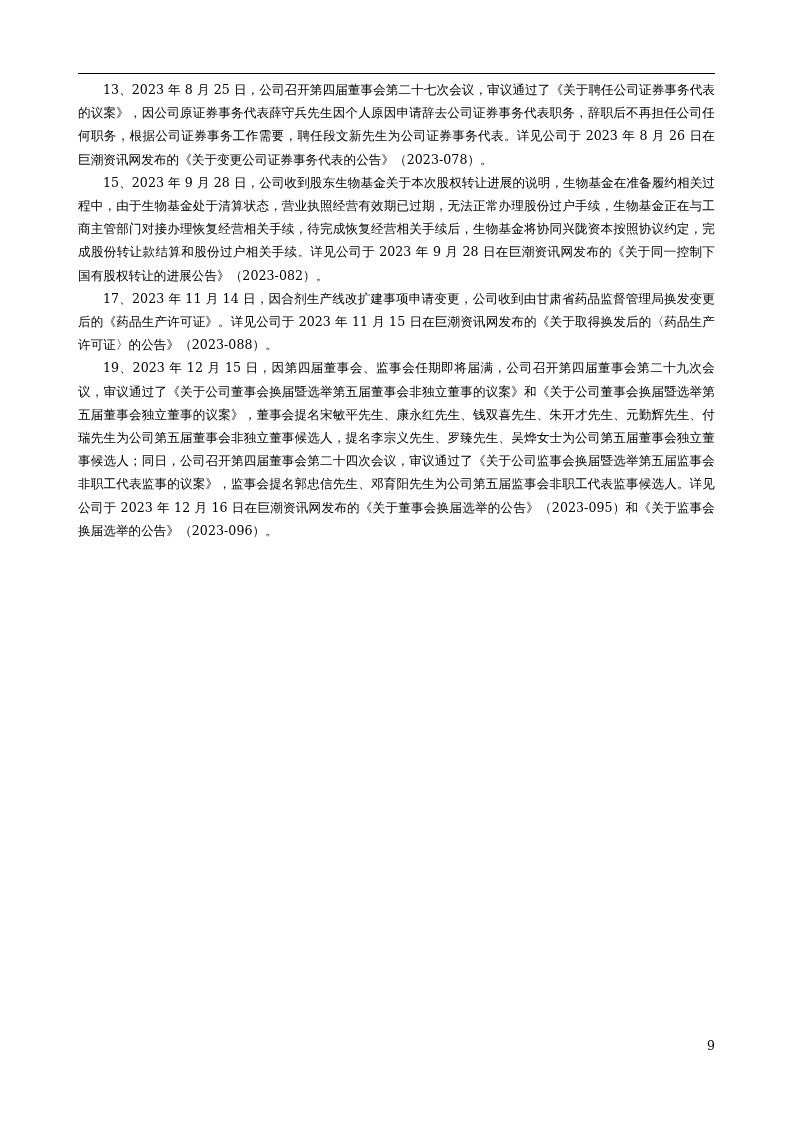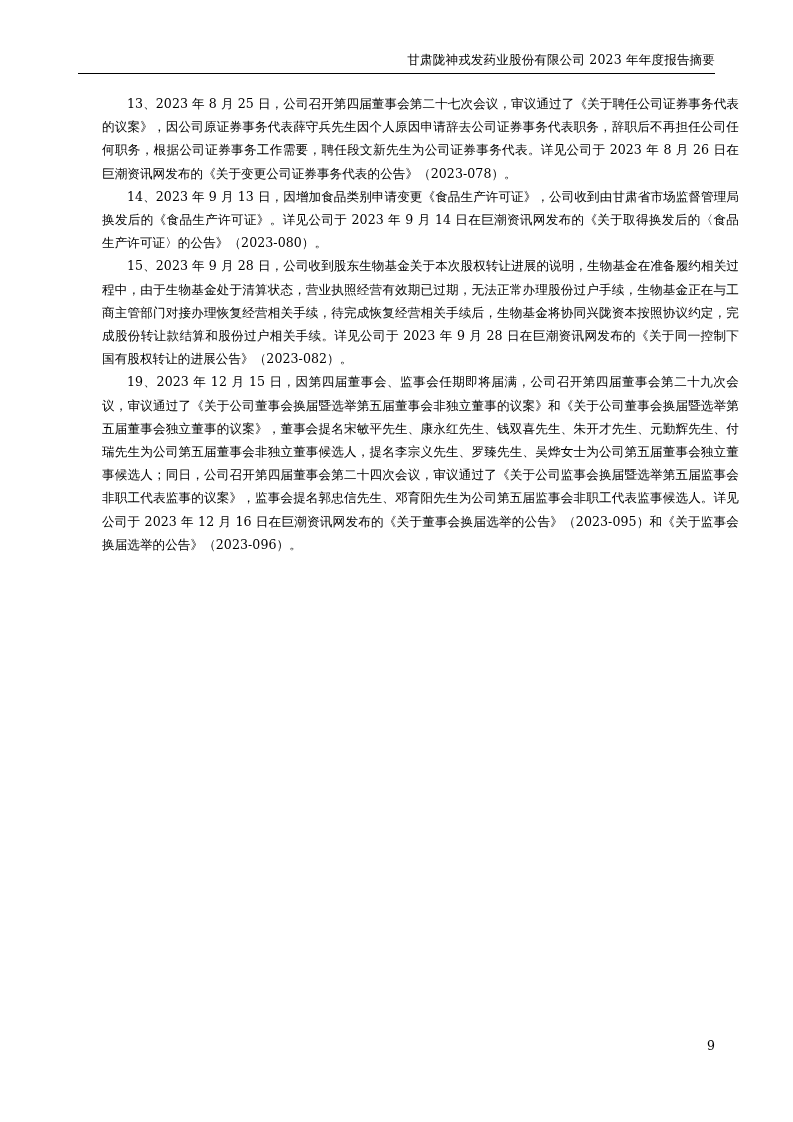--- a/index.html
+++ b/index.html
@@ -34,24 +34,23 @@
   .header-rule {
     position: absolute;
     top: 73px;
     left: 78px;
     width: 637px;
     height: 0;
     border-top: 1px solid #000000;
   }
   .content {
     position: absolute;
-    top: 92px;
+    top: 78px;
     left: 78px;
     width: 637px;
-    margin-left: 24px;
   }
   .para {
     font-size: 12.6px;
     line-height: 23.2px;
     text-align: justify;
     text-justify: inter-ideograph;
     text-indent: 25px;
     margin: 0 0 0 0;
     letter-spacing: 0.05px;
     word-break: break-all;
@@ -64,25 +63,24 @@
     text-align: right;
     font-size: 12.5px;
     color: #000;
   }
 </style>
 </head>
 <body>
 
 <div class="page">
 
-  <div class="header">甘肃陇神戎发药业股份有限公司 2023 年年度报告摘要</div>
   <div class="header-rule"></div>
 
   <div class="content">
     <p class="para">13、2023 年 8 月 25 日，公司召开第四届董事会第二十七次会议，审议通过了《关于聘任公司证券事务代表的议案》，因公司原证券事务代表薛守兵先生因个人原因申请辞去公司证券事务代表职务，辞职后不再担任公司任何职务，根据公司证券事务工作需要，聘任段文新先生为公司证券事务代表。详见公司于 2023 年 8 月 26 日在巨潮资讯网发布的《关于变更公司证券事务代表的公告》（2023-078）。</p>
-    <p class="para">14、2023 年 9 月 13 日，因增加食品类别申请变更《食品生产许可证》，公司收到由甘肃省市场监督管理局换发后的《食品生产许可证》。详见公司于 2023 年 9 月 14 日在巨潮资讯网发布的《关于取得换发后的〈食品生产许可证〉的公告》（2023-080）。</p>
     <p class="para">15、2023 年 9 月 28 日，公司收到股东生物基金关于本次股权转让进展的说明，生物基金在准备履约相关过程中，由于生物基金处于清算状态，营业执照经营有效期已过期，无法正常办理股份过户手续，生物基金正在与工商主管部门对接办理恢复经营相关手续，待完成恢复经营相关手续后，生物基金将协同兴陇资本按照协议约定，完成股份转让款结算和股份过户相关手续。详见公司于 2023 年 9 月 28 日在巨潮资讯网发布的《关于同一控制下国有股权转让的进展公告》（2023-082）。</p>
+    <p class="para">17、2023 年 11 月 14 日，因合剂生产线改扩建事项申请变更，公司收到由甘肃省药品监督管理局换发变更后的《药品生产许可证》。详见公司于 2023 年 11 月 15 日在巨潮资讯网发布的《关于取得换发后的〈药品生产许可证〉的公告》（2023-088）。</p>
     <p class="para">19、2023 年 12 月 15 日，因第四届董事会、监事会任期即将届满，公司召开第四届董事会第二十九次会议，审议通过了《关于公司董事会换届暨选举第五届董事会非独立董事的议案》和《关于公司董事会换届暨选举第五届董事会独立董事的议案》，董事会提名宋敏平先生、康永红先生、钱双喜先生、朱开才先生、元勤辉先生、付瑞先生为公司第五届董事会非独立董事候选人，提名李宗义先生、罗臻先生、吴烨女士为公司第五届董事会独立董事候选人；同日，公司召开第四届董事会第二十四次会议，审议通过了《关于公司监事会换届暨选举第五届监事会非职工代表监事的议案》，监事会提名郭忠信先生、邓育阳先生为公司第五届监事会非职工代表监事候选人。详见公司于 2023 年 12 月 16 日在巨潮资讯网发布的《关于董事会换届选举的公告》（2023-095）和《关于监事会换届选举的公告》（2023-096）。</p>
   </div>
 
   <div class="footer-page">9</div>
 
 </div>
 
 </body></html>

